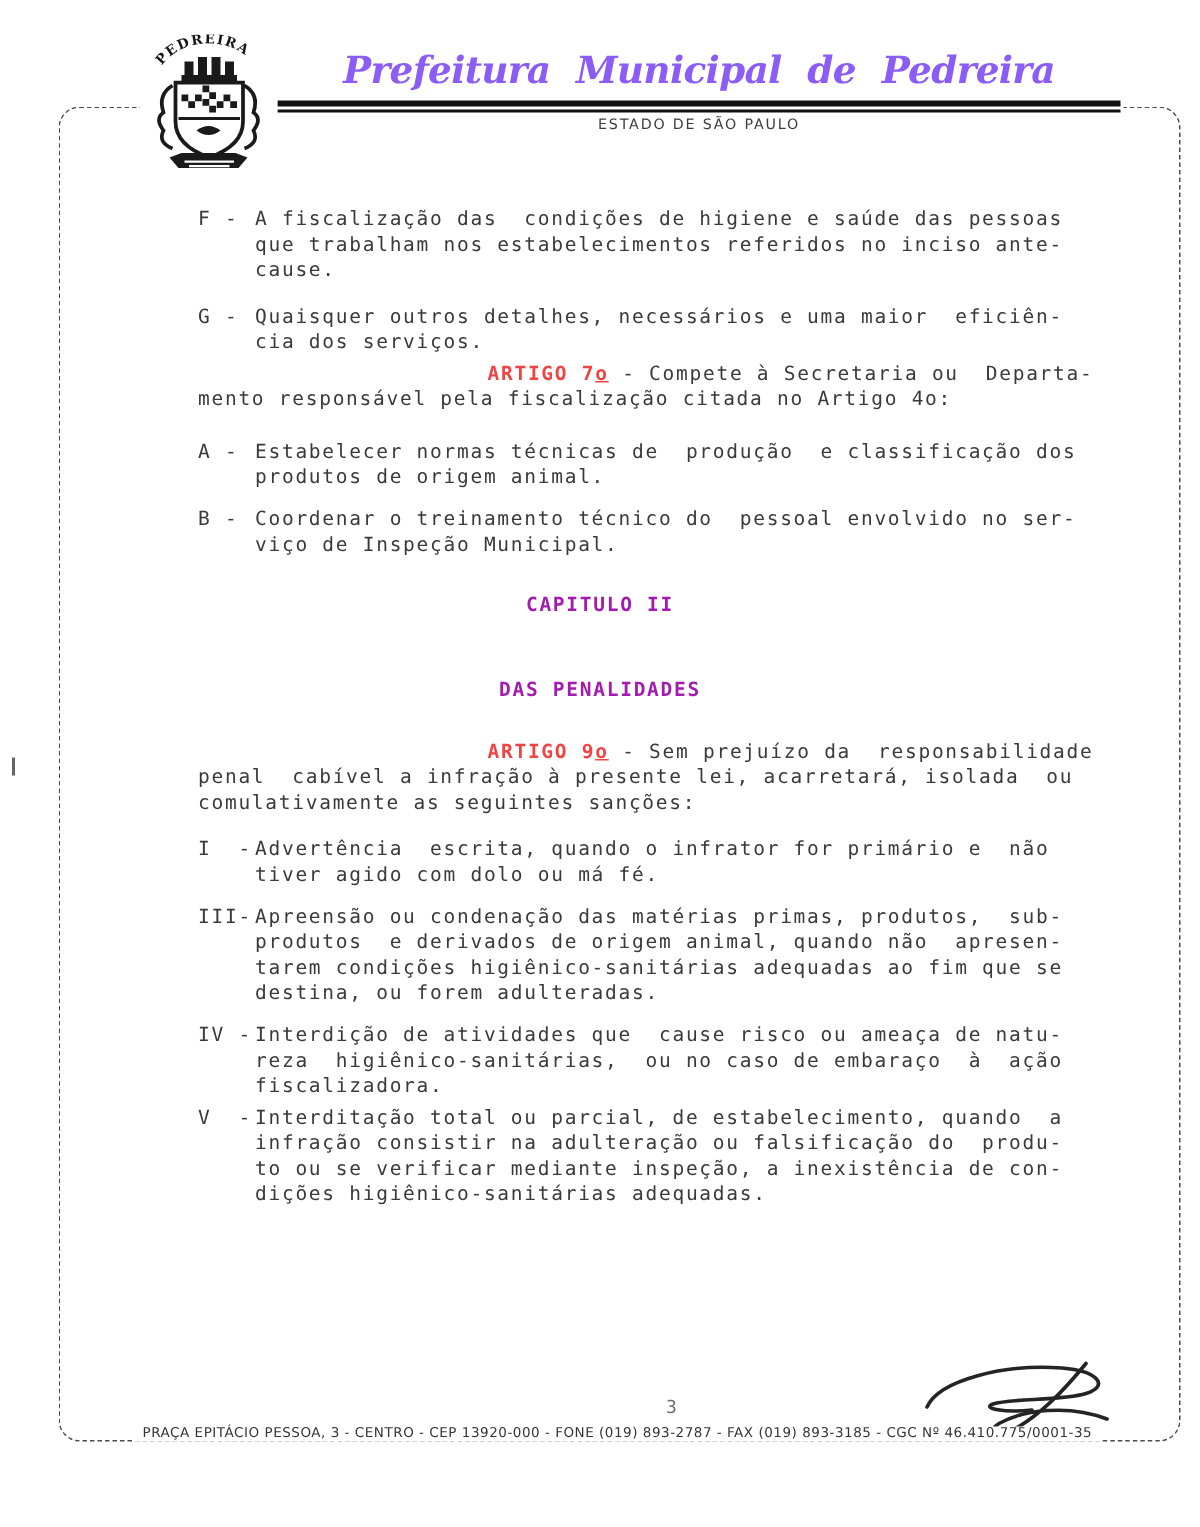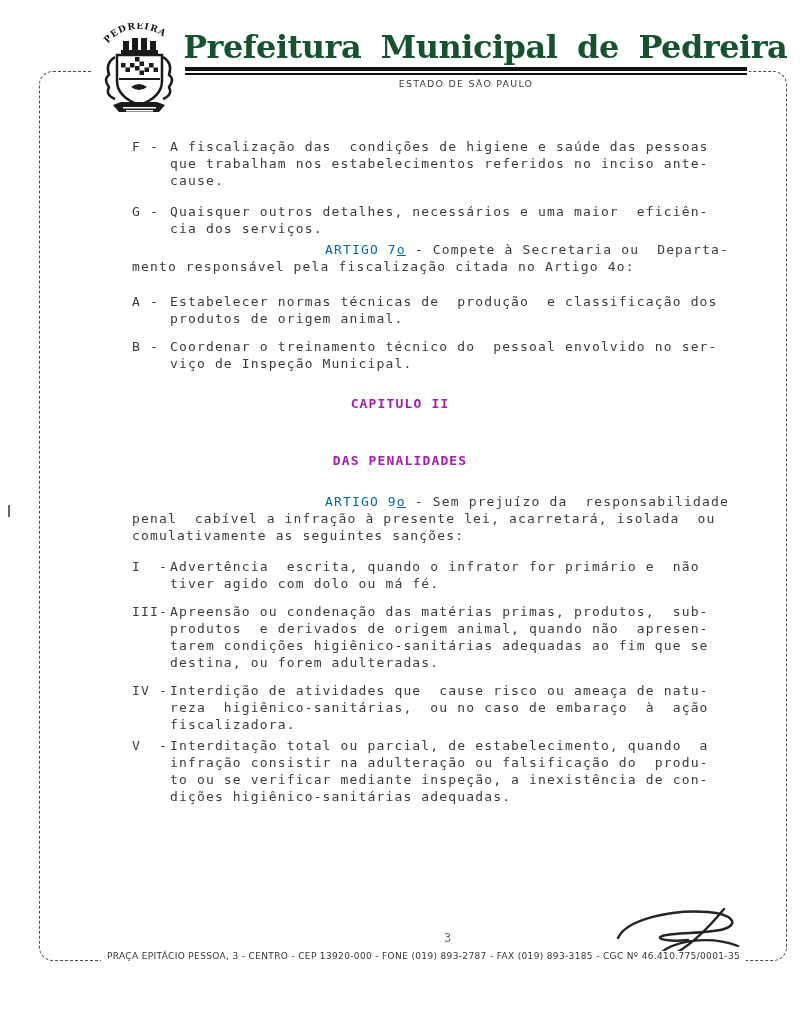--- a/index.html
+++ b/index.html
@@ -6,44 +6,44 @@
   body{width:800px;height:1018px;position:relative;background:#ffffff;overflow:hidden;
        font-family:"DejaVu Sans Mono",monospace;}
   
   .frame{position:absolute;left:39px;top:71px;width:746px;height:888px;
          border:1px dashed #4a4a4a;border-radius:14px;}
   .tick{position:absolute;left:8px;top:505px;width:2px;height:12px;background:#666;}
   
   .logo{position:absolute;left:93px;top:23px;width:92px;height:98px;z-index:3;}
   .title-block{position:absolute;left:183px;top:28px;width:566px;height:76px;
                background:#ffffff;z-index:2;text-align:center;}
-  .title{font-family:"DejaVu Serif",serif;font-weight:bold;font-size:32px;
-         letter-spacing:-0.5px;word-spacing:9px;color:#14532d;white-space:nowrap;
-         line-height:38px;}
+  .title{font-family:"DejaVu Serif",serif;font-weight:bold;font-size:25px;
+         letter-spacing:-0.5px;word-spacing:9px;color:#8b5cf6;white-space:nowrap;
+         line-height:38px;font-style:italic;}
   .rule{margin:1px 2px 3px 2px;}
   .rule .r1{height:4px;background:#111;}
   .rule .r2{height:2px;background:#111;margin-top:2px;}
   .subtitle{font-family:"DejaVu Sans",sans-serif;font-size:9.5px;letter-spacing:1.2px;
             color:#3c3c3c;}
   
   .doc-body{position:absolute;left:132px;top:138px;width:620px;z-index:2;
             font-size:13px;letter-spacing:1.15px;line-height:17px;color:#3a3a3a;}
   .item{display:flex;}
   .item .lbl{width:38px;flex:none;white-space:pre;}
   .item .txt{white-space:pre-wrap;flex:1;}
   .para{white-space:pre-wrap;text-indent:193px;}
-  .b{font-weight:normal;color:#0369a1;text-align:right;}
+  .b{font-weight:bold;color:#ef4444;text-align:right;}
   .ord{text-decoration:underline;}
   .heading{font-weight:bold;color:#a21caf;text-align:center;transform:translateX(-42px);}
   .mt4{margin-top:4px}.mt11{margin-top:11px}.mt14{margin-top:14px}
   .mt18{margin-top:18px}.mt23{margin-top:23px}.mt24{margin-top:24px}.mt25{margin-top:40px}
   
   .pagenum{position:absolute;left:444px;top:931px;font-size:12px;color:#707070;z-index:2;}
   .signature{position:absolute;left:612px;top:906px;z-index:3;}
-  .footer-line{position:absolute;left:101px;top:951px;z-index:3;background:#ffffff;
+  .footer-line{position:absolute;left:89px;top:951px;z-index:3;background:#ffffff;
                padding:0 6px;font-family:"DejaVu Sans",sans-serif;font-size:9px;
                letter-spacing:0.35px;color:#343434;white-space:nowrap;}
 </style>
 </head>
 <body>
 
 <div class="frame"></div>
 <div class="tick"></div>
 
 <div class="logo">

